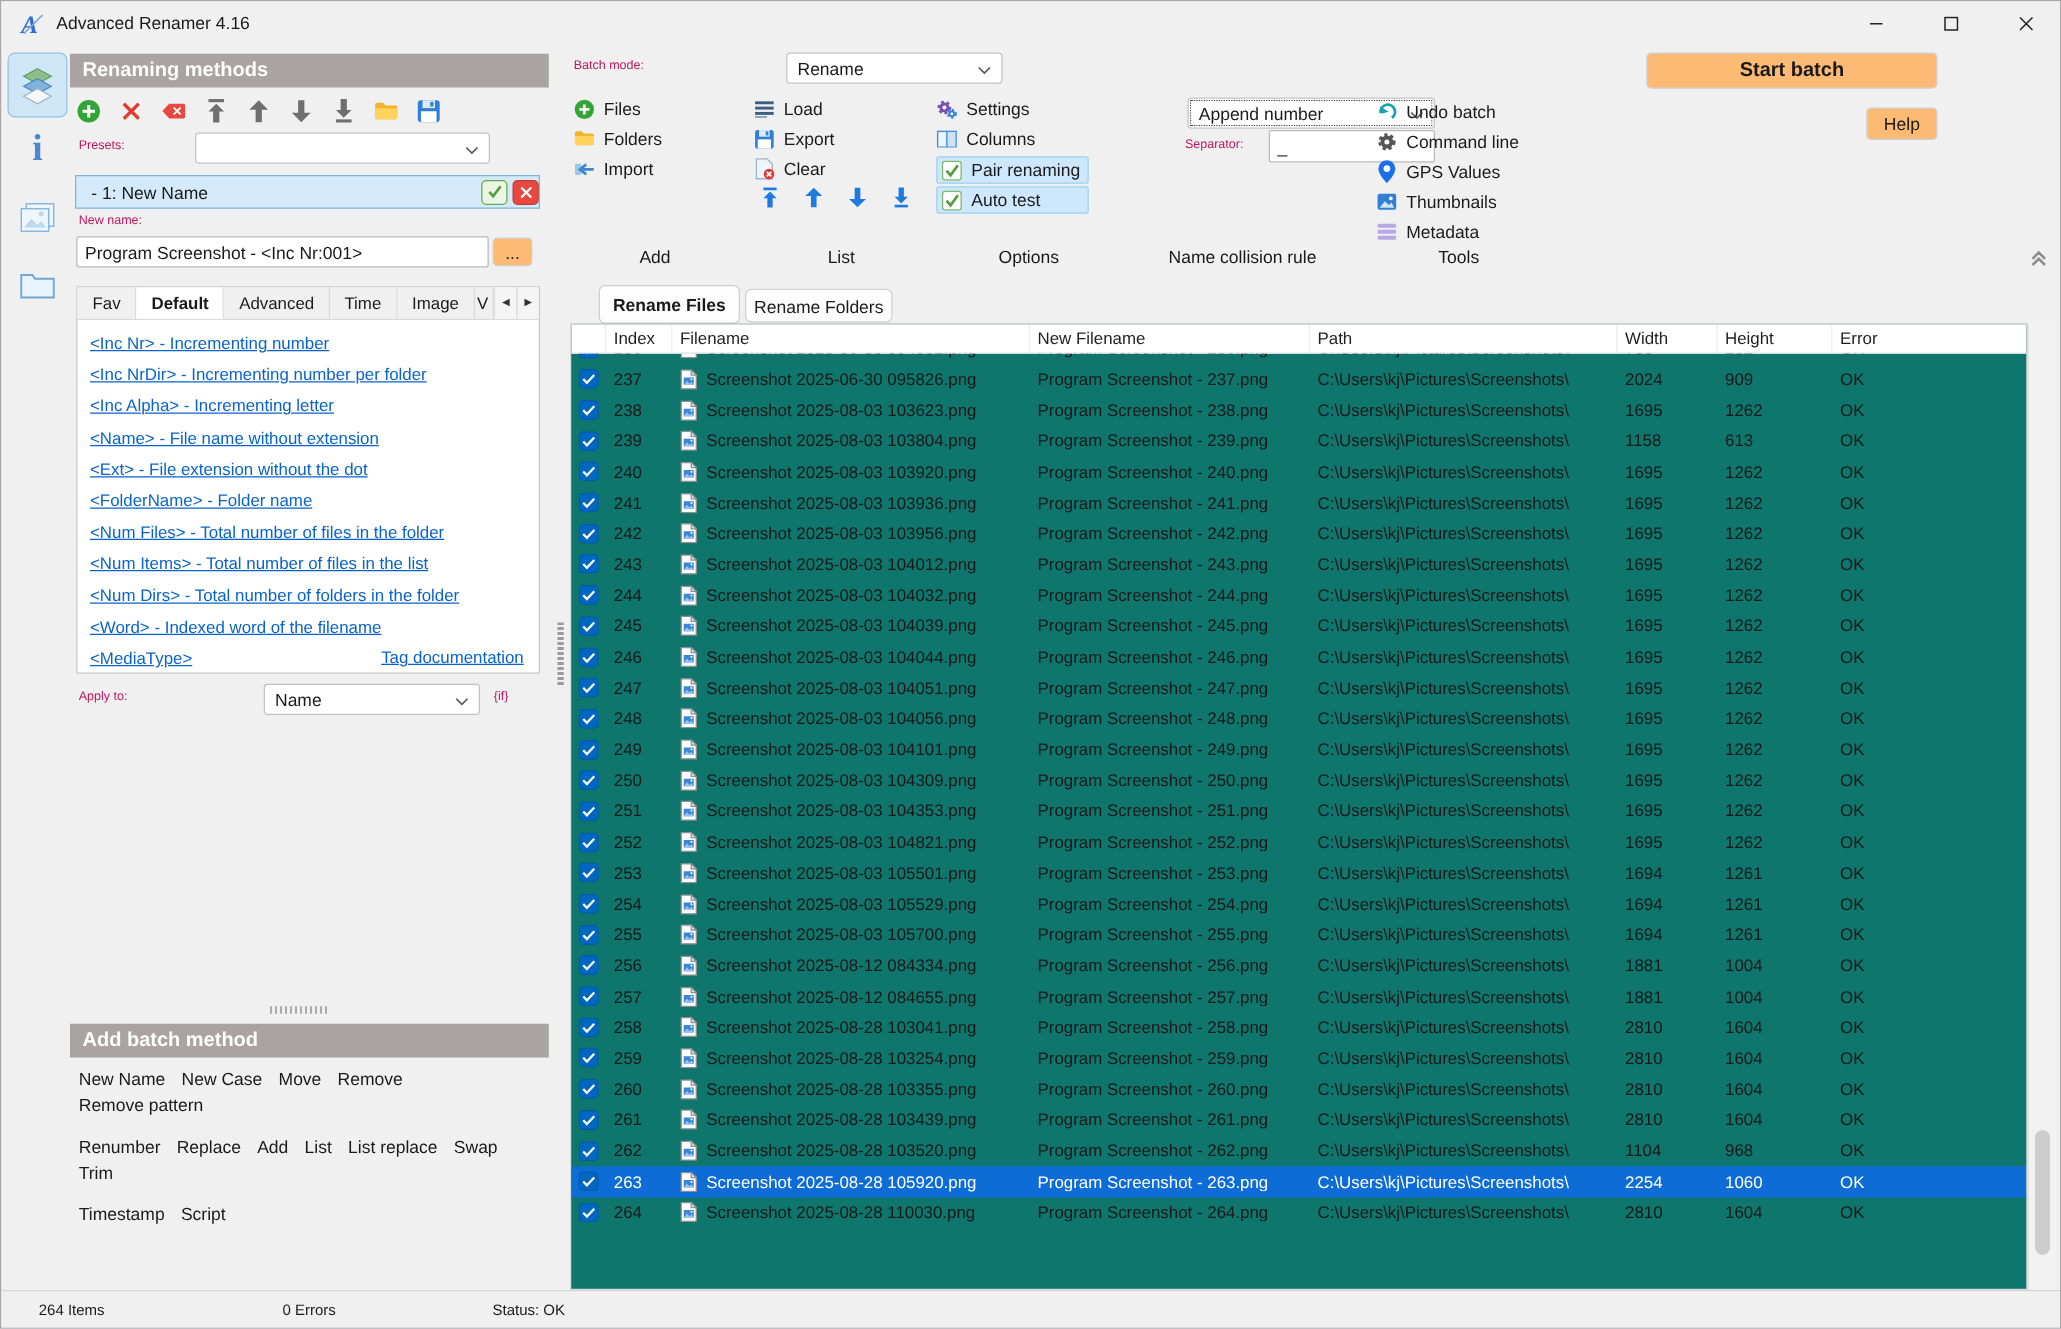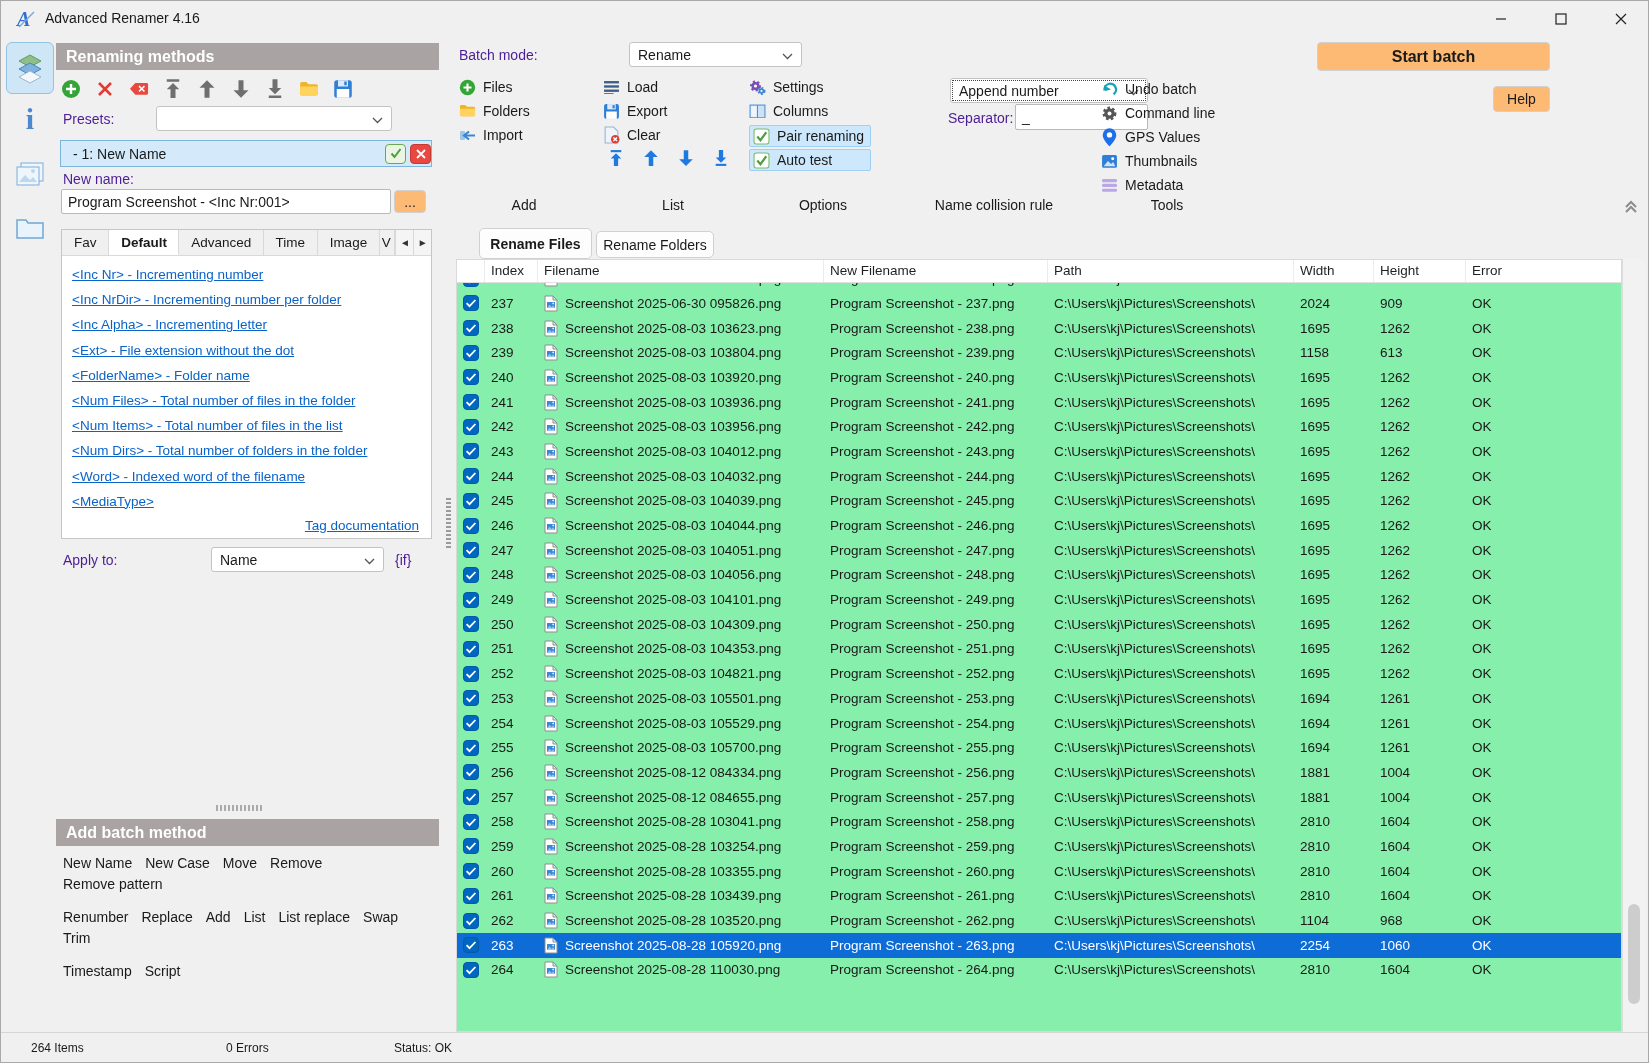--- a/index.html
+++ b/index.html
@@ -18,21 +18,21 @@
   .navtile { position:absolute; left:5px; width:48px; height:52px; border-radius:6px; display:flex; align-items:center; justify-content:center; }
   .navtile.sel { background:#cfe6f7; border:1px solid #92c4e6; }
   .navicon { position:absolute; left:14px; width:30px; height:30px; display:flex; align-items:center; justify-content:center; }
 
   
   .sechdr { position:absolute; left:55px; width:383px; height:27px; background:#a9a3a3; color:#fff; font-weight:bold; font-size:16px; line-height:27px; padding-left:10px; }
 
   
   .mtoolbar { position:absolute; left:60px; top:76px; height:24px; display:flex; gap:14px; align-items:center; }
   .mtoolbar .tbi { width:20px; height:20px; display:flex; align-items:center; justify-content:center; }
-  .lbl { font-size:14px; color:#4c1d95; }
+  .lbl { font-size:10px; color:#be185d; }
   .combo { position:absolute; background:#fff; border:1px solid #c3c3c3; border-radius:3px; font-size:14px; display:flex; align-items:center; padding:0 8px; }
   .combo .chev { margin-left:auto; }
   .methodrow { position:absolute; left:59px; top:139px; width:372px; height:27px; background:#d4eafb; border:1px solid #7db6da; display:flex; align-items:center; font-size:14px; padding-left:12px; }
   .mbtn { width:21px; height:20px; border-radius:4px; display:flex; align-items:center; justify-content:center; margin-left:4px; }
   .mbtn.ok { background:#eaf6e3; border:1px solid #66a94e; }
   .mbtn.del { background:#e8483f; border:1px solid #c43a32; }
   .textinput { position:absolute; background:#fff; border:1px solid #b9b9b9; border-radius:2px; font-size:14px; padding:0 6px; display:flex; align-items:center; }
   .btn { background:#fdba74; border:1px solid #d0d0d0; border-radius:4px; font-size:14px; display:flex; align-items:center; justify-content:center; }
 
   .tagbox { position:absolute; left:60px; top:228px; width:371px; height:310px; background:#fff; border:1px solid #c6c6c6; }
@@ -60,21 +60,21 @@
   .hl { background:#cde8fc; border:1px solid #9dd0f2; border-radius:2px; padding:0 6px 0 3px; height:22px; }
   .seclabel { position:absolute; top:196px; transform:translateX(-50%); font-size:14px; color:#191919; }
   .arrowrow { position:absolute; display:flex; gap:17px; }
   .arrowrow svg { width:18px; height:18px; }
 
   
   .ftab { position:absolute; background:#fdfdfd; border:1px solid #d0d0d0; border-radius:5px; font-size:14px; display:flex; align-items:center; justify-content:center; }
   .ftab.active { font-weight:bold; }
 
   
-  .tablewrap { position:absolute; left:455px; top:258px; width:1166px; height:773px; background:#86efac; border:1px solid #d9d9d9; overflow:hidden; }
+  .tablewrap { position:absolute; left:455px; top:258px; width:1166px; height:773px; background:#0f766e; border:1px solid #d9d9d9; overflow:hidden; }
   .grid8 { display:grid; grid-template-columns:28px 53px 286px 224px 246px 80px 92px 1fr; }
   .thead { position:absolute; left:0; top:0; width:100%; height:23px; background:#fff; border-bottom:1px solid #e0e0e0; }
   .thead .hc { font-size:13.5px; color:#1f1f1f; line-height:22px; padding-left:6px; border-right:1px solid #ececec; white-space:nowrap; overflow:hidden; }
   .tbody { position:absolute; left:0; top:23px; width:100%; bottom:0; overflow:hidden; }
   .trow { height:24.7px; align-items:center; font-size:13.5px; color:#191919; }
   .trow.clip { margin-top:-16.7px; }
   .trow.sel { background:#0d6cd6; color:#fff; }
   .tc { padding-left:6px; white-space:nowrap; overflow:hidden; display:flex; align-items:center; }
   .c-check { justify-content:center; padding-left:0; }
   .c-check svg { width:16px; height:16px; }
@@ -242,20 +242,21 @@
       <span class="tab">Time</span>
       <span class="tab">Image</span>
       <span class="tab" style="width:16px;padding:0 2px">V</span>
       <span class="spin" style="margin-left:auto">◄</span>
       <span class="spin">►</span>
     </div>
     <div class="taglist">
         <a class="taglink">&lt;Inc Nr&gt; - Incrementing number</a>
         <a class="taglink">&lt;Inc NrDir&gt; - Incrementing number per folder</a>
         <a class="taglink">&lt;Inc Alpha&gt; - Incrementing letter</a>
+        <a class="taglink">&lt;Name&gt; - File name without extension</a>
         <a class="taglink">&lt;Ext&gt; - File extension without the dot</a>
         <a class="taglink">&lt;FolderName&gt; - Folder name</a>
         <a class="taglink">&lt;Num Files&gt; - Total number of files in the folder</a>
         <a class="taglink">&lt;Num Items&gt; - Total number of files in the list</a>
         <a class="taglink">&lt;Num Dirs&gt; - Total number of folders in the folder</a>
         <a class="taglink">&lt;Word&gt; - Indexed word of the filename</a>
         <a class="taglink">&lt;MediaType&gt;</a>
       </div>
     <a class="tagdoc">Tag documentation</a>
   </div>

